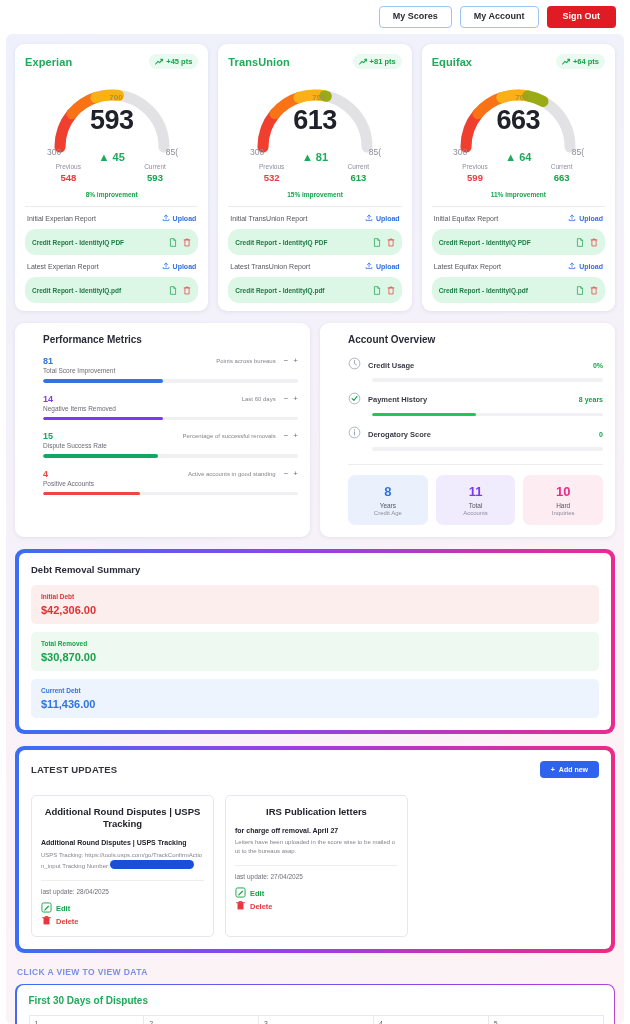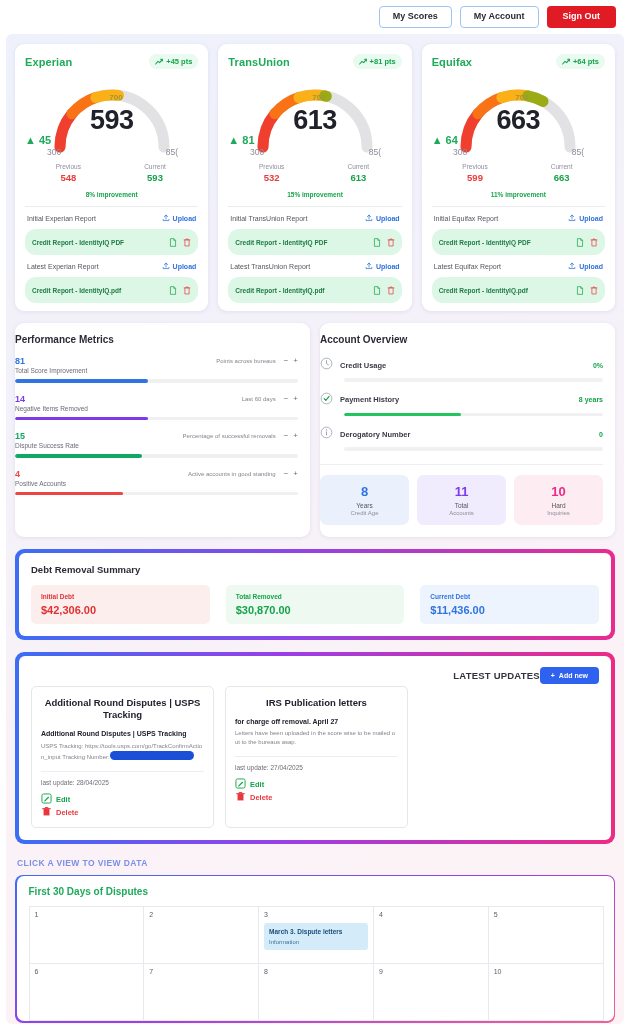--- a/index.html
+++ b/index.html
@@ -52,21 +52,21 @@
   }
   .sc-pts svg { display: block; }
 
   .gauge-wrap { position: relative; height: 84px; margin-top: 6px; }
   .gauge-wrap svg { display: block; margin: 0 auto; }
   .g-score {
     position: absolute; left: 0; right: 0; top: 30px; text-align: center;
     font-size: 27px; font-weight: 700; color: #21212b; letter-spacing: -.5px;
   }
   .g-delta {
-    position: absolute; left: 0; right: 0; top: 59px; 
+    position: absolute; left: 0; right: 0; top: 76px; text-align: center;
     font-size: 11px; font-weight: 600; color: #1faa5a;
   }
   .g-lbl { font-size: 8.5px; fill: #8b8b98; }
   .g-700 { font-size: 8px; fill: #9a9a35; font-weight: 600; }
 
   .pc-row { display: flex; margin-top: 4px; }
   .pc-col { flex: 1; text-align: center; }
   .pc-cap { font-size: 6.5px; color: #8e8e9c; }
   .pc-val { font-size: 9.5px; font-weight: 700; margin-top: 2px; }
   .pc-prev { color: #ea3b3b; }
@@ -91,21 +91,21 @@
     background: #ddf7e6; border-radius: 11px; padding: 4px 7px;
   }
   .file-name { font-size: 6.5px; font-weight: 700; color: #1d7a45; }
   .file-acts { display: flex; gap: 6px; align-items: center; }
 
   
   .panel-row { display: flex; gap: 10px; margin-top: 12px; }
   .panel {
     flex: 1; background: #fff; border-radius: 9px;
     box-shadow: 0 1px 4px rgba(40,40,90,.09);
-    padding: 11px 12px 12px 0;
+    padding: 11px 12px 12px 28px;
   }
   .panel-title { font-size: 10px; font-weight: 700; color: #2b2b38; margin-bottom: 11px; }
 
   .metric { margin-bottom: 11px; }
   .metric-top { display: flex; align-items: flex-start; justify-content: space-between; }
   .m-val { font-size: 9px; font-weight: 700; }
   .m-desc { font-size: 6px; color: #84848f; padding-top: 2px; }
   .m-ctrl { display: flex; gap: 5px; align-items: center; padding-top: 1px; }
   .m-ctrl span { font-size: 8px; color: #6e6e79; cursor: pointer; line-height: 1; }
   .m-label { font-size: 6.5px; color: #6a6a75; margin-top: 1px; }
@@ -125,26 +125,26 @@
   .tile-l1 { font-size: 6.5px; color: #55555f; margin-top: 3px; }
   .tile-l2 { font-size: 6px; color: #8d8d99; margin-top: 1px; }
 
   
   .grad-sec { border-radius: 9px; padding: 4px; margin-top: 12px; }
   .grad-debt { background: linear-gradient(90deg,#3b6ef5 0%,#8b46e8 45%,#ea2b8f 100%); }
   .grad-upd  { background: linear-gradient(90deg,#3b6ef5 0%,#9b3ee8 45%,#ec2b84 100%); }
   .grad-inner { background: #fff; border-radius: 6px; padding: 11px 12px 12px 12px; }
 
   .debt-title { font-size: 9.5px; font-weight: 700; color: #2b2b38; margin-bottom: 10px; }
-  .debt-row { display: flex; gap: 16px; }
+  .debt-row { display: flex; gap: 8px; flex-direction: column; }
   .debt-box { flex: 1; border-radius: 5px; padding: 8px 10px; }
   .debt-cap { font-size: 6.5px; font-weight: 700; }
   .debt-amt { font-size: 11px; font-weight: 700; margin-top: 4px; }
 
-  .upd-head { display: flex; align-items: center; justify-content: flex-end; margin-bottom: 2px; }
+  .upd-head { display: flex; align-items: center; justify-content: space-between; margin-bottom: 17px; }
   .upd-title { font-size: 9.5px; font-weight: 600; color: #33333f; letter-spacing: .2px; }
   .add-btn {
     background: #2f62ef; color: #fff; border: none; border-radius: 4px;
     font-size: 7px; font-weight: 700; padding: 5px 11px; cursor: pointer;
     display: flex; align-items: center; gap: 4px;
   }
   .upd-row { display: flex; gap: 11px; }
   .upd-card {
     width: 183px; border: 1px solid #e6e6ec; border-radius: 5px;
     padding: 10px 9px 8px 9px;
@@ -535,21 +535,21 @@
       <div class="fill" style="width:45%;background:#22c55e"></div>
     </div>
           </div>
           <div class="ov-item">
     <div class="ov-top">
       <span><svg width="13" height="13" viewBox="0 0 16 16">
                   <circle cx="8" cy="8" r="6.6" stroke="#9aa0ad" stroke-width="1" fill="none"></circle>
                   <path d="M8 7.2 V11" stroke="#9aa0ad" stroke-width="1.2" stroke-linecap="round"></path>
                   <circle cx="8" cy="5" r=".85" fill="#9aa0ad"></circle>
                 </svg></span>
-      <span class="ov-name">Derogatory Number</span>
+      <span class="ov-name">Derogatory Score</span>
       <span class="ov-val">0</span>
     </div>
     <div class="ov-track">
       <div class="fill" style="width:0%;background:#22c55e"></div>
     </div>
           </div>
         </div>
       <div class="ov-divider"></div>
       <div class="tiles" id="overview-tiles">
           <div class="tile" style="background: rgb(234, 241, 253);">

